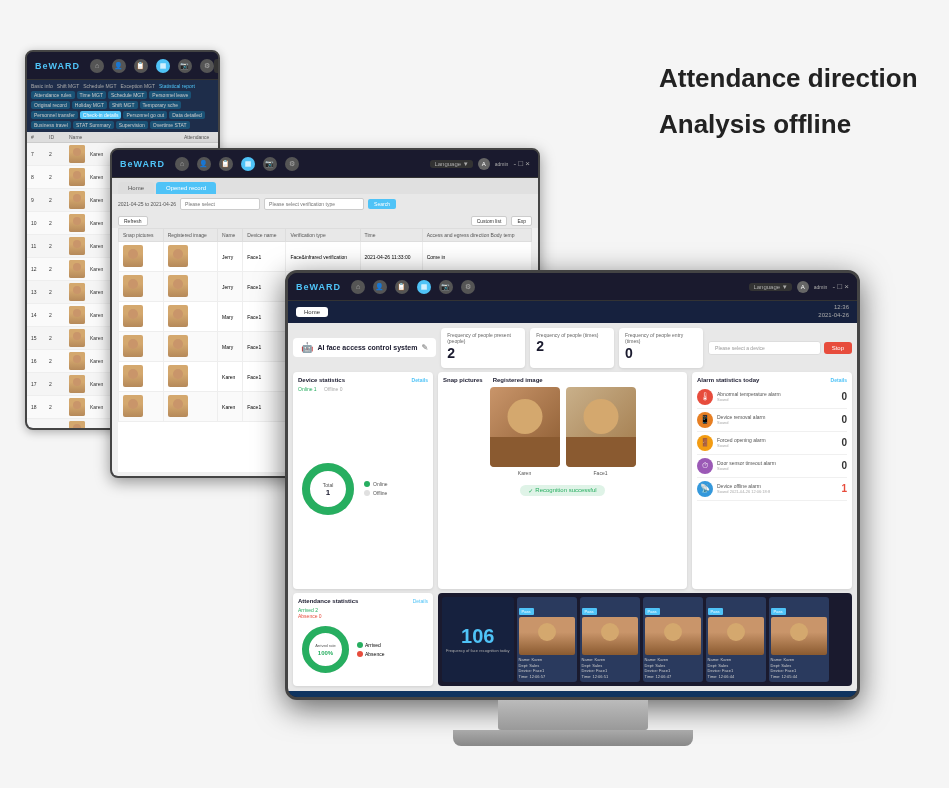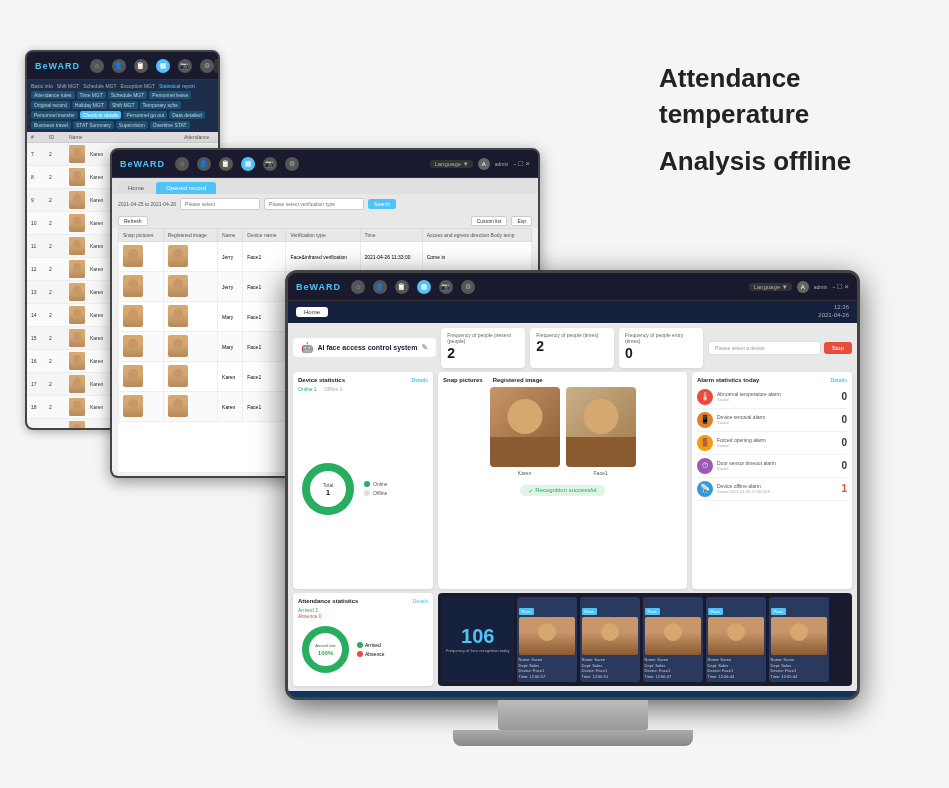--- a/index.html
+++ b/index.html
@@ -452,21 +452,21 @@
       font-size: 6px;
       color: #aaa;
       text-align: right;
       line-height: 1.3;
     }
   </style>
 </head>
 <body>
 
 <div class="right-text">
-  <h1>Attendance temperature</h1>
+  <h1>Attendance direction</h1>
   <h2>Analysis offline</h2>
 </div>
 
 <div class="sm-monitor-wrapper">
   <div class="sm-screen">
 
     <div class="navbar">
       <span class="navbar-logo">BeWARD</span>
       <div class="nav-icons">
         <div class="nav-icon">⌂</div>

